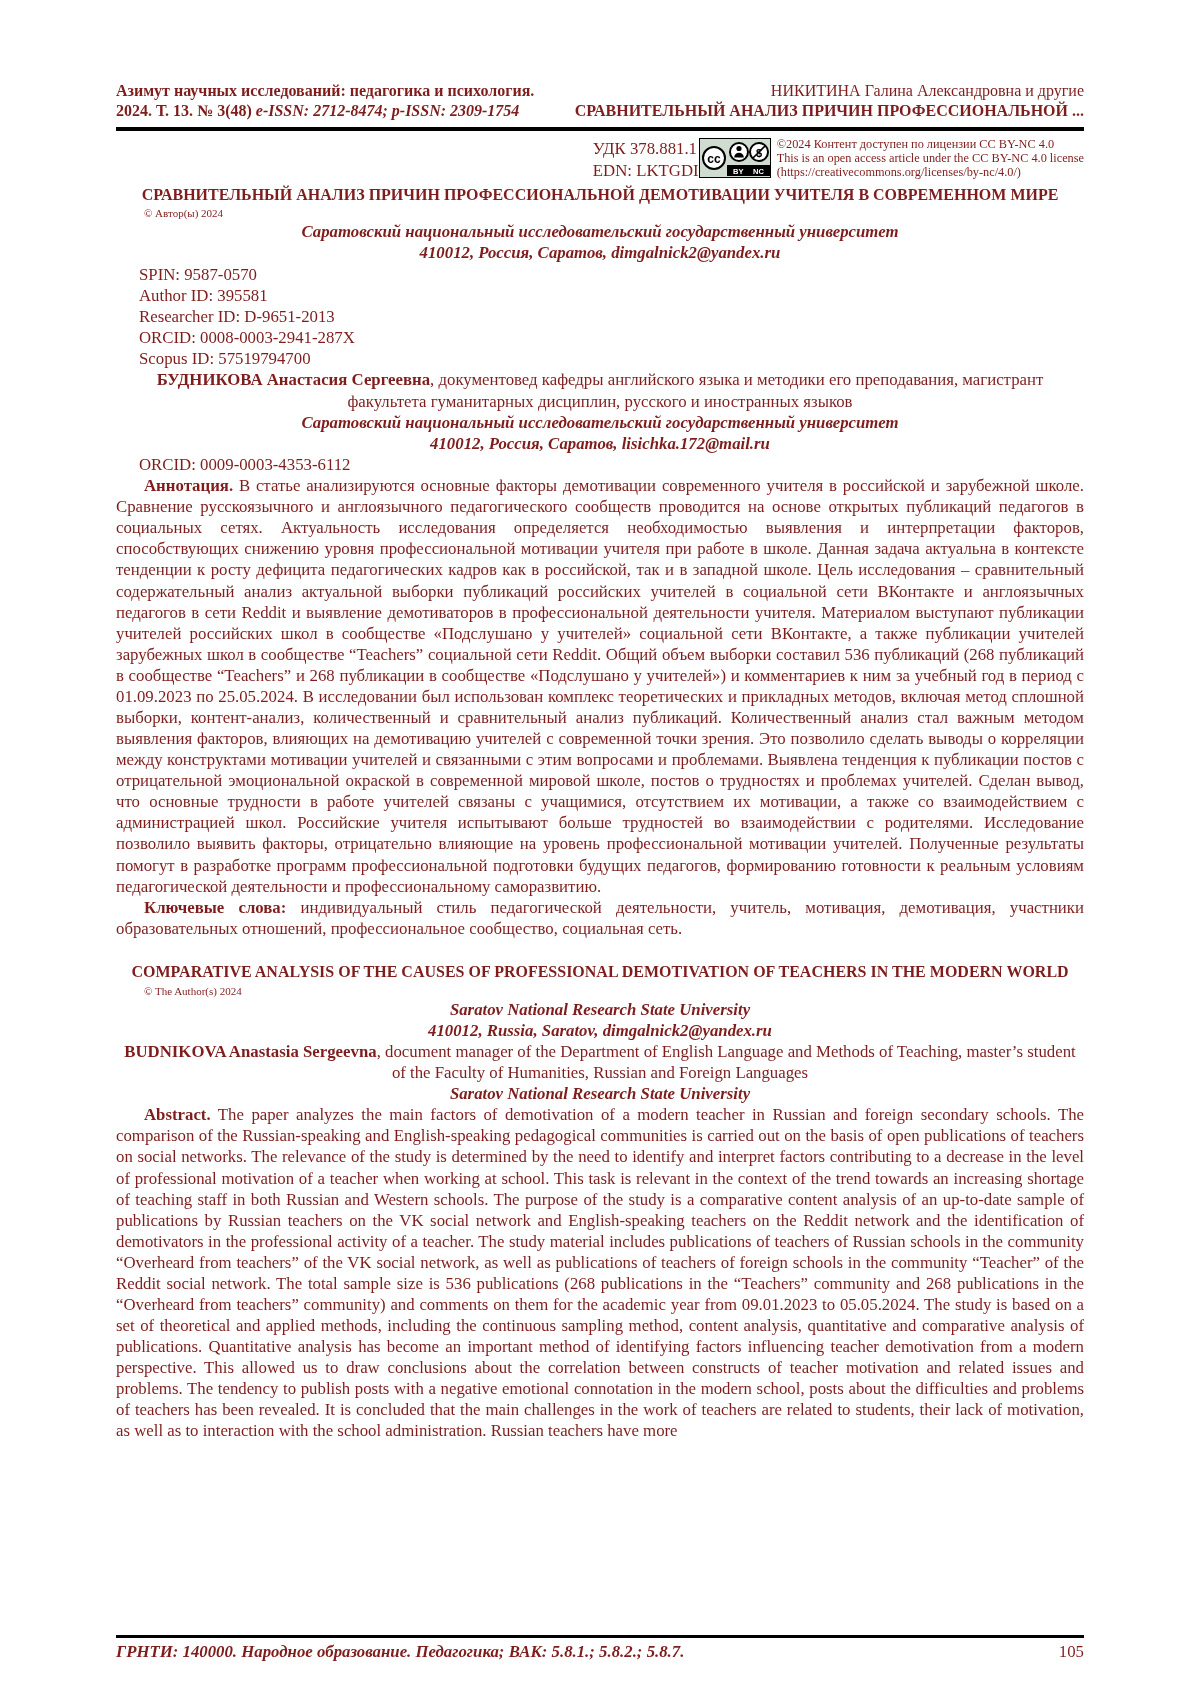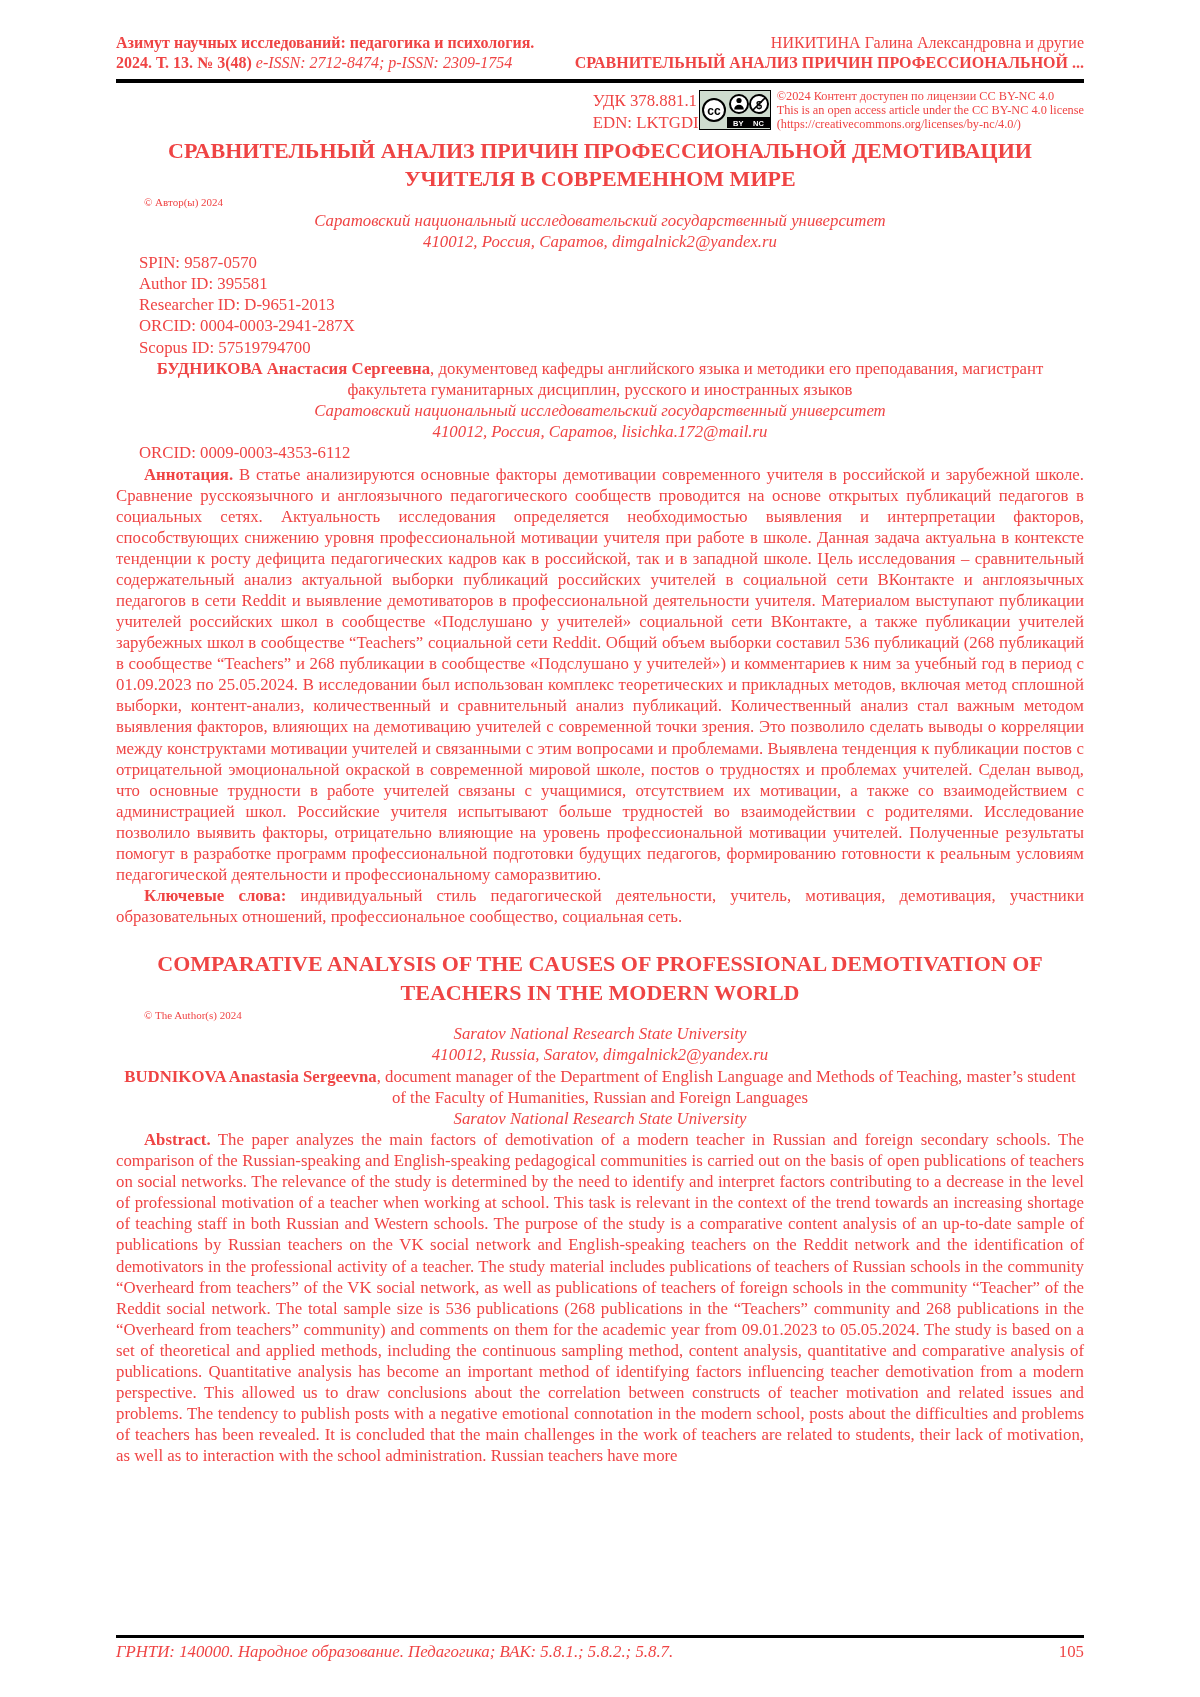--- a/index.html
+++ b/index.html
@@ -3,41 +3,41 @@
 <meta charset="utf-8">
 <style>
   * { margin: 0; padding: 0; box-sizing: border-box; }
   html, body { background: #ffffff; }
   .page {
     position: relative;
     width: 1200px;
     height: 1697px;
     margin: 0 auto;
     background: #ffffff;
-    color: #ef4444;
+    color: #7f1d1d;
     font-family: "Liberation Serif", "DejaVu Serif", serif;
-    padding: 33px 116px 0 116px;
+    padding: 81px 116px 0 116px;
     overflow: hidden;
   }
   .journal-header { display: flex; justify-content: space-between; font-size: 16px; line-height: 1.28; }
   .jh-left .l1 { font-weight: bold; }
   .jh-right { text-align: right; }
   .bold { font-weight: bold; }
-  .italic { font-style: italic; }
+  .italic { font-style: italic; font-weight: bold; }
   .header-rule { border: none; border-top: 4px solid #000; margin-top: 5px; }
   .footer-rule  { border: none; border-top: 3px solid #000; }
 
   .meta-row { display: flex; justify-content: flex-end; align-items: flex-start; margin-top: 7px; }
   .meta-left { font-size: 16.8px; line-height: 1.3; padding-left: 21px; }
   .license-block { display: flex; gap: 6px; align-items: flex-start; }
   .license-text { font-size: 12.3px; line-height: 1.13; }
   .cc-badge { display: block; }
 
   .ru-title, .en-title {
-    text-align: center; font-weight: bold; font-size: 22px; line-height: 1.3; margin-top: 3px;
+    text-align: center; font-weight: bold; font-size: 16px; line-height: 1.3; margin-top: 3px;
   }
   .copyright-line { font-size: 11px; line-height: 1.26; padding-left: 28px; margin-top: 2px; }
   .centered { text-align: center; font-size: 16.8px; line-height: 1.26; }
   .ids-block { padding-left: 23px; font-size: 16.8px; line-height: 1.26; }
   .para { font-size: 16.8px; line-height: 1.255; text-align: justify; text-indent: 28px; }
   .gap { height: 20px; }
   .footer {
     position: absolute; left: 116px; right: 116px; bottom: 34px;
     background: #fff;
   }
@@ -102,21 +102,21 @@
 
   <div class="copyright-line">© Автор(ы) 2024</div>
 
   <div class="centered italic">Саратовский национальный исследовательский государственный университет</div>
   <div class="centered italic">410012, Россия, Саратов, dimgalnick2@yandex.ru</div>
 
   <div class="ids-block">
     <div>SPIN: 9587-0570</div>
     <div>Author ID: 395581</div>
     <div>Researcher ID: D-9651-2013</div>
-    <div>ORCID: 0004-0003-2941-287X</div>
+    <div>ORCID: 0008-0003-2941-287X</div>
     <div>Scopus ID: 57519794700</div>
   </div>
 
   <div class="centered">
     <span class="bold">БУДНИКОВА Анастасия Сергеевна</span><span>, документовед кафедры английского языка и методики его преподавания, магистрант факультета гуманитарных дисциплин, русского и иностранных языков</span>
   </div>
   <div class="centered italic">Саратовский национальный исследовательский государственный университет</div>
   <div class="centered italic">410012, Россия, Саратов, lisichka.172@mail.ru</div>
 
   <div class="ids-block">

